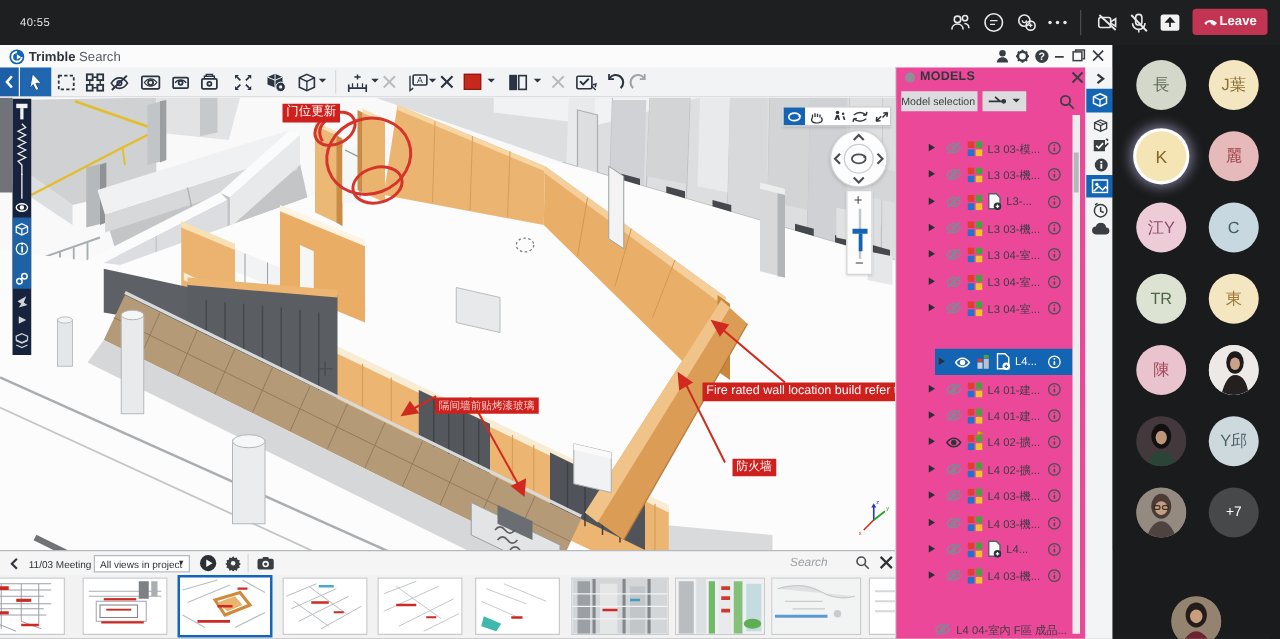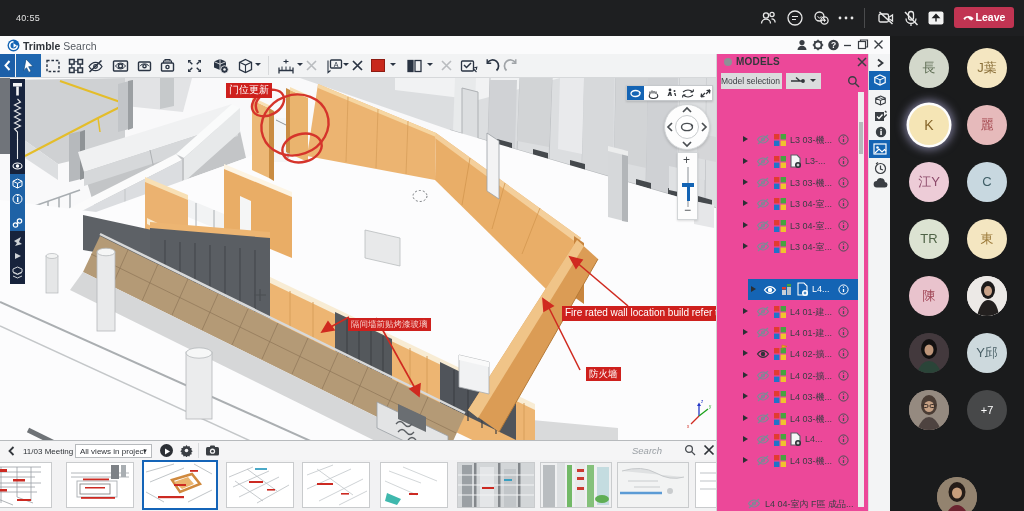--- a/index.html
+++ b/index.html
@@ -654,20 +654,40 @@
       <svg class="abs" style="left:4px;top:3px" width="15" height="10" viewBox="0 0 15 10" fill="none" stroke="#33373c" stroke-width="1.4">
             <path d="M1,5 h9 M10,5 l-4,-3.5 M13,5 l-3,0"></path>
             <circle cx="13" cy="5" r="1.2" fill="#33373c"></circle>
           </svg>
       <div class="abs" style="left:24px;top:6px;width:0;height:0;border:3px solid transparent;border-top-color:#33373c"></div>
     </div>
     <svg class="abs" style="left:130px;top:21px" width="13" height="13" viewBox="0 0 13 13" fill="none" stroke="#3a3e43" stroke-width="1.4">
           <circle cx="5.4" cy="5.4" r="3.7"></circle>
           <line x1="8.2" y1="8.2" x2="12" y2="12"></line>
         </svg>
+    <div class="trow" style="top:54px">
+          <span class="abs" style="left:26px;top:7px;width:0;height:0;border-left:5px solid #2b2f34;border-top:3.5px solid transparent;border-bottom:3.5px solid transparent"></span>
+          <svg class="abs" style="left:39px;top:5px" width="14" height="11" viewBox="0 0 14 11" fill="none" stroke="#7d8a97" stroke-width="1.1">
+            <path d="M1.5,5.5 C3,3.2 4.9,2 7,2 s4,1.2 5.5,3.5 C11,7.8 9.1,9 7,9 S3,7.8 1.5,5.5z"></path>
+            <circle cx="7" cy="5.5" r="1.5"></circle>
+            <path d="M2,10 L12,1" stroke-width="1.3"></path>
+          </svg>
+          <svg class="abs" style="left:57px;top:5px" width="12" height="12" viewBox="0 0 12 12">
+            <rect x="0" y="0" width="5.4" height="5.4" fill="#e23b30"></rect>
+            <rect x="6.6" y="0" width="5.4" height="5.4" fill="#48a33f"></rect>
+            <rect x="0" y="6.6" width="5.4" height="5.4" fill="#1f74c9"></rect>
+            <rect x="6.6" y="6.6" width="5.4" height="5.4" fill="#f0c22e"></rect>
+          </svg>
+          <span class="abs" style="left:73px;top:5px">L3 03-模...</span>
+          <svg class="abs" style="left:121px;top:5px" width="11" height="11" viewBox="0 0 11 11" fill="none" stroke="#4a4f55" stroke-width="1">
+            <circle cx="5.5" cy="5.5" r="4.6"></circle>
+            <path d="M5.5,5 v3" stroke-width="1.3"></path>
+            <circle cx="5.5" cy="3" r="0.7" fill="#4a4f55" stroke="none"></circle>
+          </svg>
+        </div>
     <div class="trow" style="top:75px">
           <span class="abs" style="left:26px;top:7px;width:0;height:0;border-left:5px solid #2b2f34;border-top:3.5px solid transparent;border-bottom:3.5px solid transparent"></span>
           <svg class="abs" style="left:39px;top:5px" width="14" height="11" viewBox="0 0 14 11" fill="none" stroke="#7d8a97" stroke-width="1.1">
             <path d="M1.5,5.5 C3,3.2 4.9,2 7,2 s4,1.2 5.5,3.5 C11,7.8 9.1,9 7,9 S3,7.8 1.5,5.5z"></path>
             <circle cx="7" cy="5.5" r="1.5"></circle>
             <path d="M2,10 L12,1" stroke-width="1.3"></path>
           </svg>
           <svg class="abs" style="left:57px;top:5px" width="12" height="12" viewBox="0 0 12 12">
             <rect x="0" y="0" width="5.4" height="5.4" fill="#e23b30"></rect>
             <rect x="6.6" y="0" width="5.4" height="5.4" fill="#48a33f"></rect>

